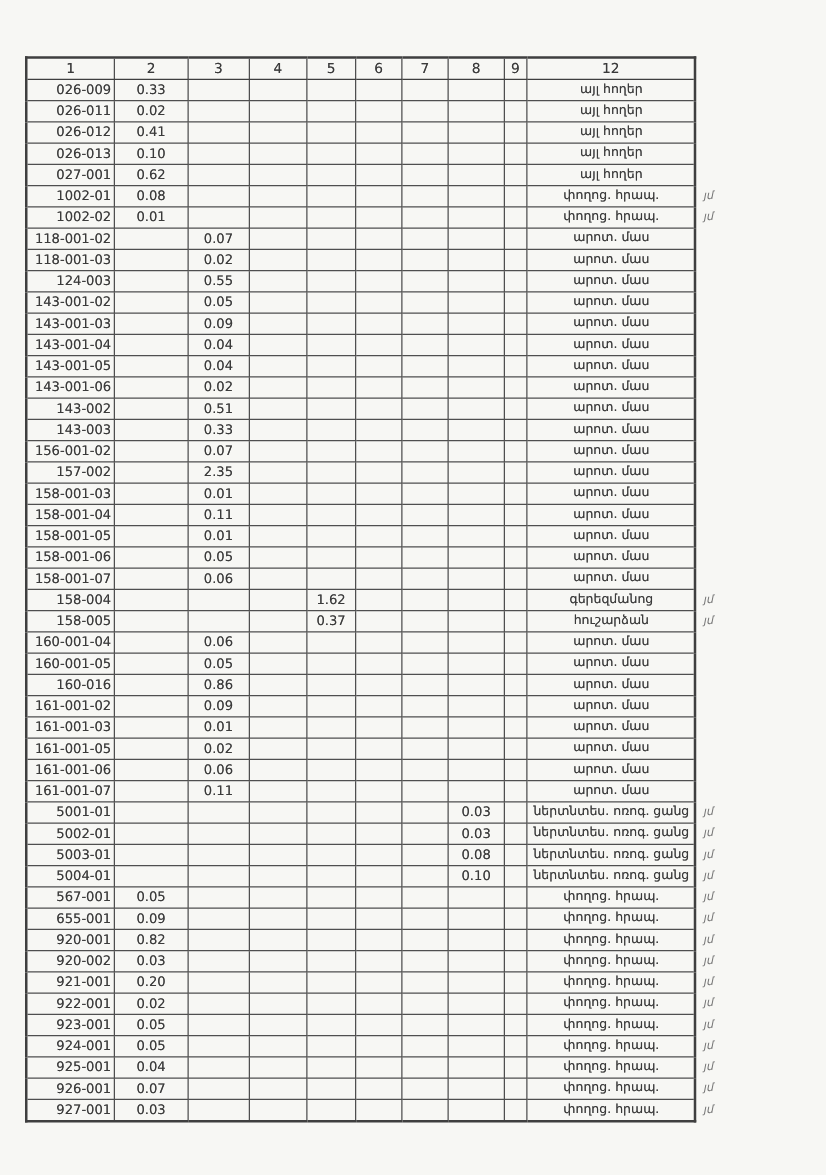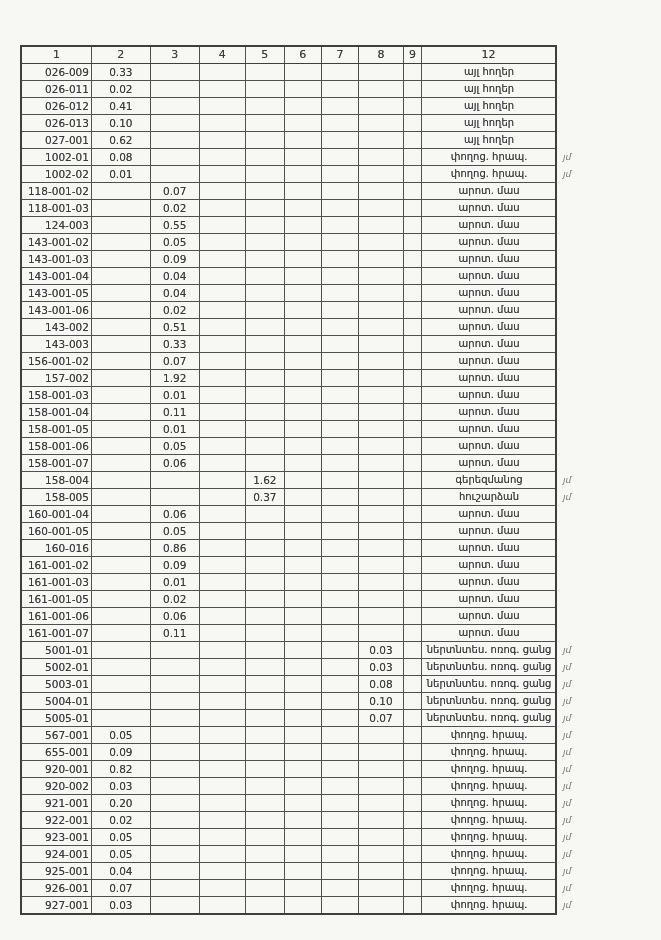--- a/index.html
+++ b/index.html
@@ -315,21 +315,21 @@
             <td class="c6"></td>
             <td class="c7"></td>
             <td class="c8"></td>
             <td class="c9"></td>
             <td class="c10">արոտ. մաս</td>
             <td class="markcol"></td>
           </tr>
           <tr>
             <td class="c1">157-002</td>
             <td class="c2"></td>
-            <td class="c3">1.92</td>
+            <td class="c3">2.35</td>
             <td class="c4"></td>
             <td class="c5"></td>
             <td class="c6"></td>
             <td class="c7"></td>
             <td class="c8"></td>
             <td class="c9"></td>
             <td class="c10">արոտ. մաս</td>
             <td class="markcol"></td>
           </tr>
           <tr>
@@ -568,33 +568,20 @@
           </tr>
           <tr>
             <td class="c1">5004-01</td>
             <td class="c2"></td>
             <td class="c3"></td>
             <td class="c4"></td>
             <td class="c5"></td>
             <td class="c6"></td>
             <td class="c7"></td>
             <td class="c8">0.10</td>
-            <td class="c9"></td>
-            <td class="c10">ներտնտես. ոռոգ. ցանց</td>
-            <td class="markcol">յմ</td>
-          </tr>
-          <tr>
-            <td class="c1">5005-01</td>
-            <td class="c2"></td>
-            <td class="c3"></td>
-            <td class="c4"></td>
-            <td class="c5"></td>
-            <td class="c6"></td>
-            <td class="c7"></td>
-            <td class="c8">0.07</td>
             <td class="c9"></td>
             <td class="c10">ներտնտես. ոռոգ. ցանց</td>
             <td class="markcol">յմ</td>
           </tr>
           <tr>
             <td class="c1">567-001</td>
             <td class="c2">0.05</td>
             <td class="c3"></td>
             <td class="c4"></td>
             <td class="c5"></td>

